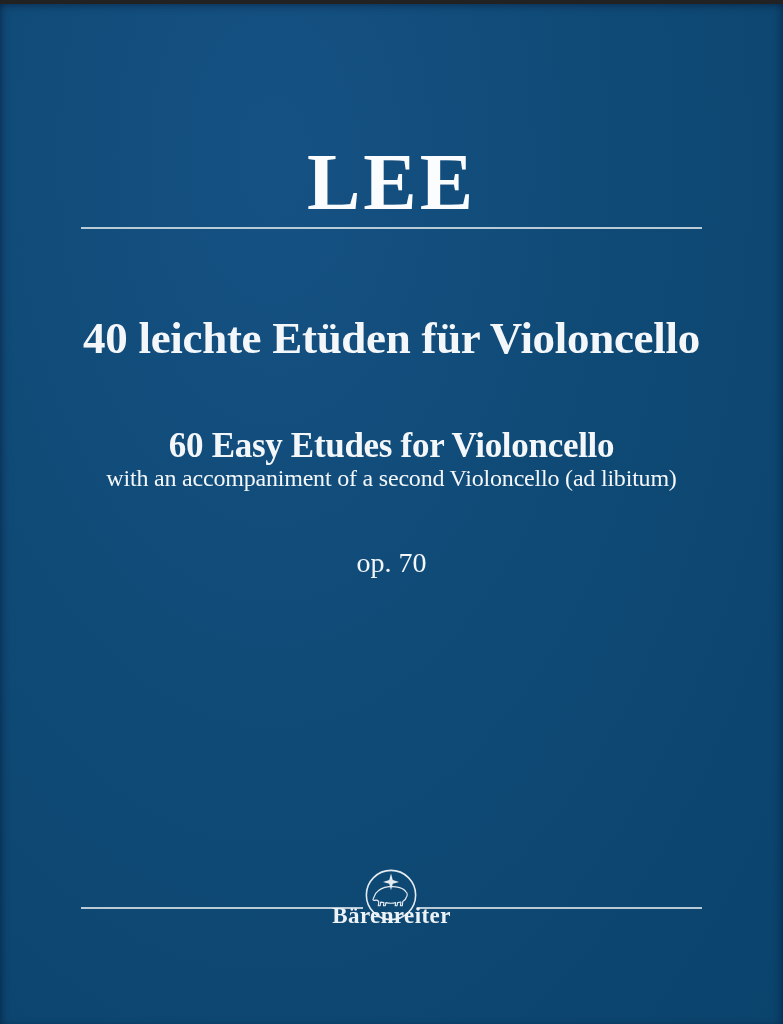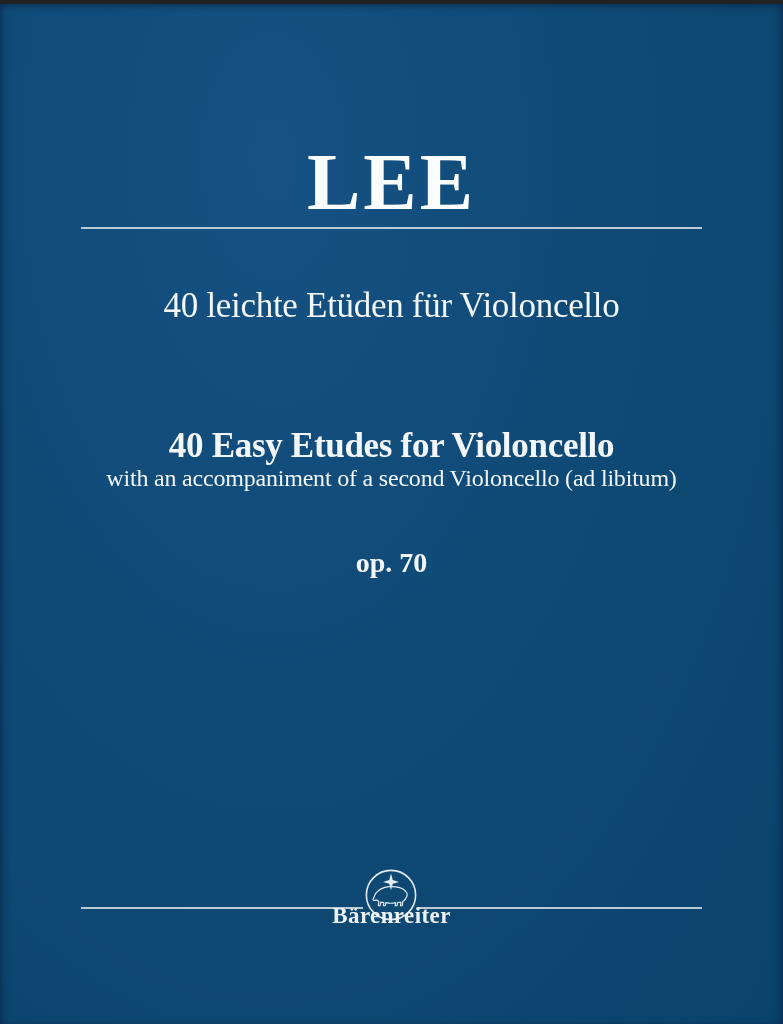--- a/index.html
+++ b/index.html
@@ -33,23 +33,23 @@
   .rule{
     position:absolute;
     height:2px;
     background:var(--rule);
     opacity:0.92;
   }
   .rule-top{top:223px;left:81px;width:621px;}
   .rule-bottom-left{top:903px;left:81px;width:282px;}
   .rule-bottom-right{top:903px;left:419px;width:283px;}
   .title-de{
-    top:284px;
-    font-size:35px;
-    font-weight:400;
+    top:312px;
+    font-size:45px;
+    font-weight:700;
     letter-spacing:-0.3px;
   }
   .subtitle-de{
     top:353px;
     font-size:24px;
     font-weight:400;
     letter-spacing:-0.2px;
   }
   .title-en{
     top:424px;
@@ -59,21 +59,21 @@
   }
   .subtitle-en{
     top:462px;
     font-size:24px;
     font-weight:400;
     letter-spacing:-0.2px;
   }
   .opus{
     top:545px;
     font-size:28px;
-    font-weight:700;
+    font-weight:400;
   }
   .logo{
     position:absolute;
     top:863px;
     left:363px;
     width:56px;
     height:56px;
   }
   .publisher{
     top:900px;
@@ -88,21 +88,21 @@
 
 <div class="cover">
 
   <div class="abs composer">LEE</div>
 
   <div class="rule rule-top"></div>
 
   <div class="abs title-de">40 leichte Etüden für Violoncello</div>
 
 
-  <div class="abs title-en">40 Easy Etudes for Violoncello</div>
+  <div class="abs title-en">60 Easy Etudes for Violoncello</div>
 
   <div class="abs subtitle-en">with an accompaniment of a second Violoncello (ad libitum)</div>
 
   <div class="abs opus">op. 70</div>
 
   <div class="rule rule-bottom-left"></div>
   <div class="rule rule-bottom-right"></div>
 
   <svg class="logo" viewBox="-30 -30 60 60" aria-hidden="true">
     <circle cx="0" cy="0" r="26.4" fill="none" stroke="#E4EBF1" stroke-width="1.7"></circle>

